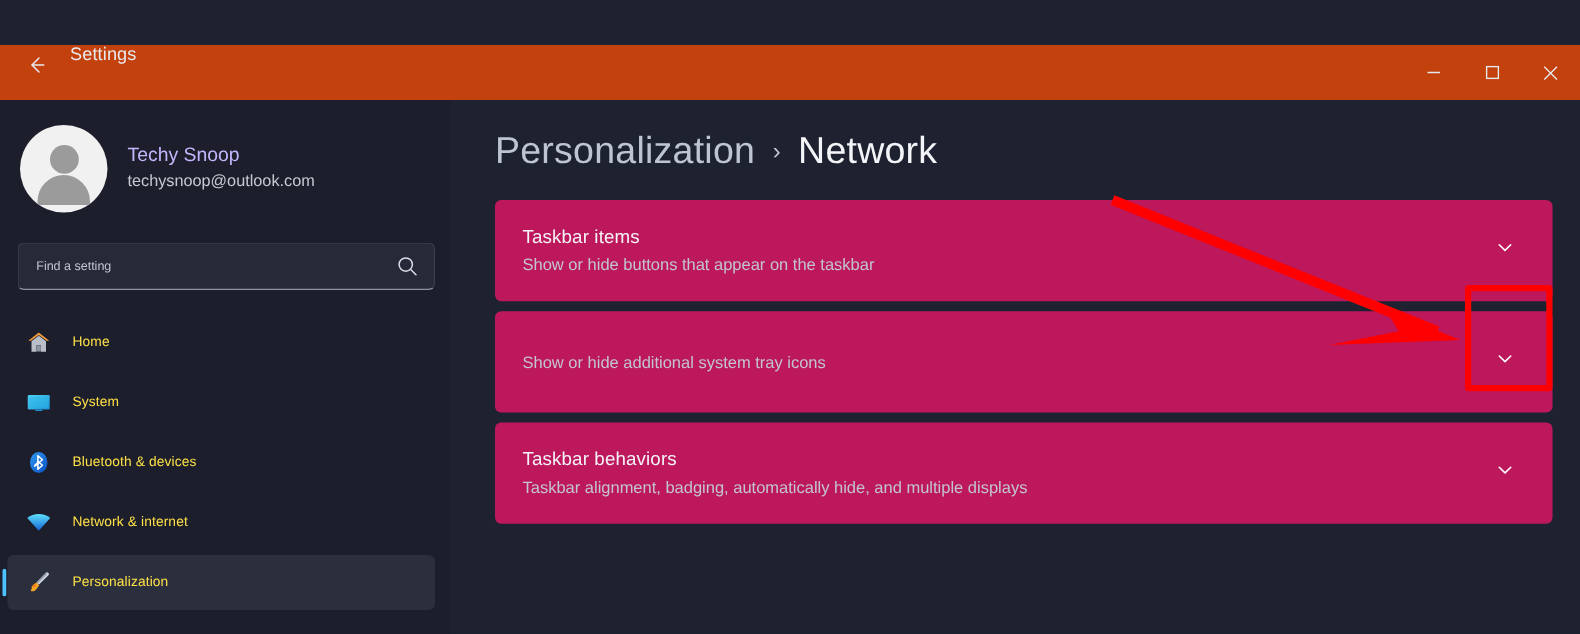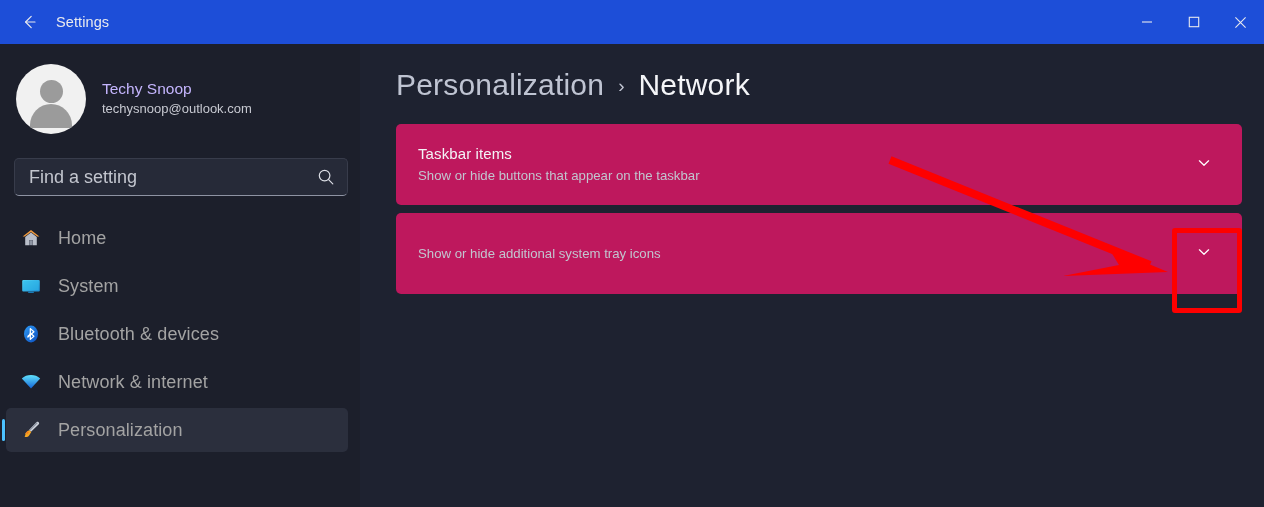--- a/index.html
+++ b/index.html
@@ -20,23 +20,23 @@
     background: #1e2230;
     display: flex;
     flex-direction: column;
   }
 
   
   .titlebar {
     position: relative;
     height: 44px;
     flex: 0 0 44px;
-    background: #1d4ed8;
-    display: flex;
-    align-items: center;
+    background: #c2410c;
+    display: flex;
+    margin-top: 36px;
   }
   .back-btn {
     width: 42px;
     height: 32px;
     margin-left: 8px;
     display: flex;
     align-items: center;
     justify-content: center;
     border-radius: 4px;
   }
@@ -128,21 +128,21 @@
     display: flex;
     align-items: center;
     padding: 0 12px 0 14px;
   }
   .searchwrap input {
     flex: 1 1 auto;
     background: transparent;
     border: none;
     outline: none;
     color: #e8e9ee;
-    font-size: 18px;
+    font-size: 10px;
     font-family: "Liberation Sans", sans-serif;
   }
   .searchwrap input::placeholder { color: #c3c6cf; opacity: 1; }
   .search-ico { flex: 0 0 auto; display: flex; color: #dcdee5; }
 
   .navlist { margin-top: 20px; }
   .navitem {
     position: relative;
     height: 44px;
     margin: 0 12px 4px 6px;
@@ -162,22 +162,22 @@
   }
   .nav-ico {
     width: 26px; height: 26px;
     flex: 0 0 26px;
     display: flex;
     align-items: center;
     justify-content: center;
     margin-right: 14px;
   }
   .nav-label {
-    font-size: 18px;
-    color: #a3a3a3;
+    font-size: 11px;
+    color: #fde047;
     letter-spacing: .1px;
   }
 
   
   .main {
     flex: 1 1 auto;
     padding: 0 22px 0 36px;
     overflow: hidden;
     position: relative;
   }
@@ -429,20 +429,33 @@
           </div>
           <div class="chev">
             <span>
               <svg width="16" height="16" viewBox="0 0 16 16" fill="none">
                 <path d="M3.4 5.8L8 10.3l4.6-4.5" stroke="#ffffff" stroke-width="1.25" stroke-linecap="round" stroke-linejoin="round"></path>
               </svg>
             </span>
           </div>
         </div>
 
+        <div class="card">
+          <div class="card-texts">
+            <div class="card-title">Taskbar behaviors</div>
+            <div class="card-sub">Taskbar alignment, badging, automatically hide, and multiple displays</div>
+          </div>
+          <div class="chev">
+            <span>
+              <svg width="16" height="16" viewBox="0 0 16 16" fill="none">
+                <path d="M3.4 5.8L8 10.3l4.6-4.5" stroke="#ffffff" stroke-width="1.25" stroke-linecap="round" stroke-linejoin="round"></path>
+              </svg>
+            </span>
+          </div>
+        </div>
 
       </div>
     </div>
   </div>
 
   <div class="anno">
     <svg width="1264" height="507">
       <path d="M890 160 L1150 265" stroke="#fe0000" stroke-width="8" stroke-linecap="butt"></path>
       <path d="M1168 272 L1108 247 L1119 265 L1063 276 Z" fill="#fe0000"></path>
     </svg>

